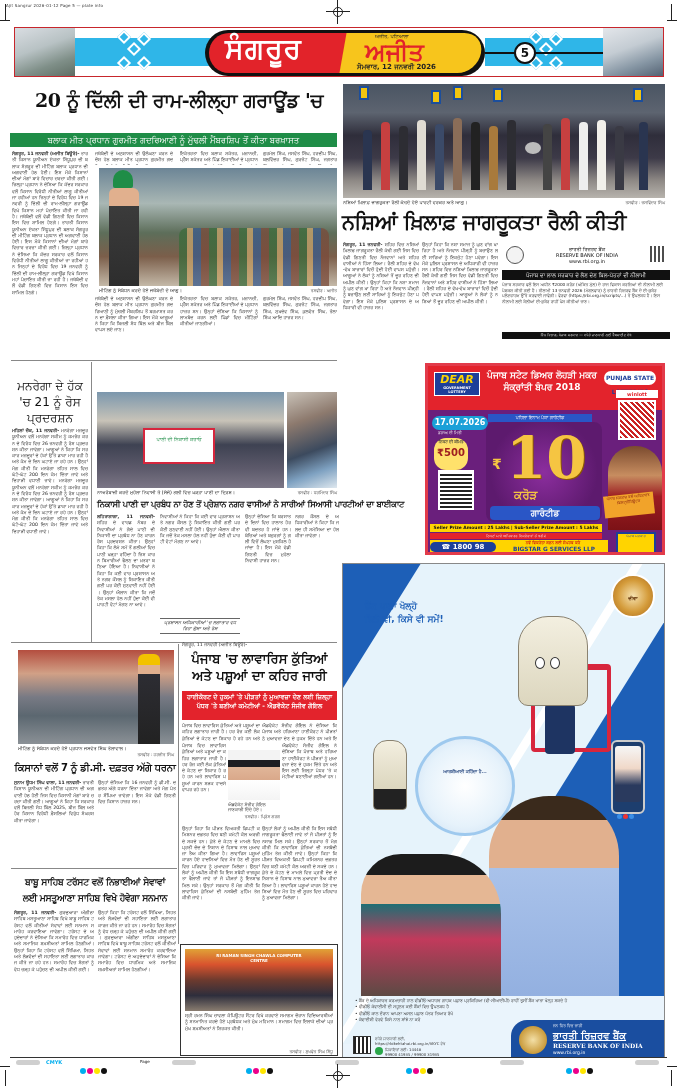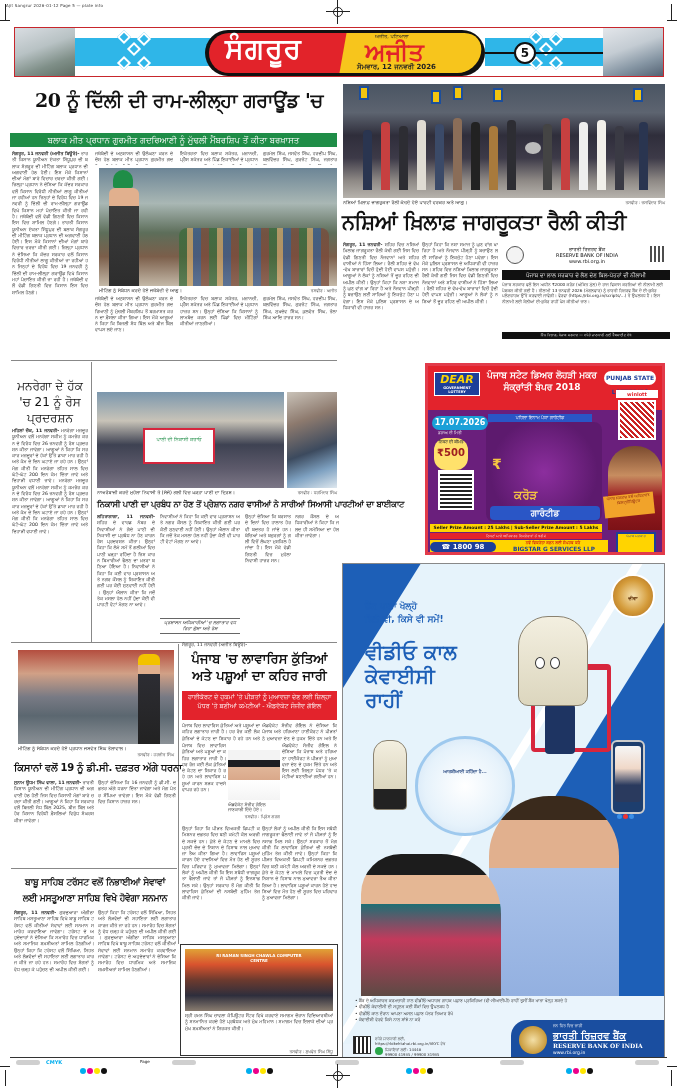--- a/index.html
+++ b/index.html
@@ -250,21 +250,21 @@
 <div class="abs col" style="left:245px;top:514px;width:46px;height:123px;">ਉਨ੍ਹਾਂ ਦੱਸਿਆ ਕਿ ਬਰਸਾਤ ਦੇ ਦਿਨਾਂ ਵਿਚ ਹਾਲਾਤ ਹੋਰ ਵੀ ਬਦਤਰ ਹੋ ਜਾਂਦੇ ਹਨ। ਬੱਚਿਆਂ ਅਤੇ ਬਜ਼ੁਰਗਾਂ ਨੂੰ ਗਲੀ ਵਿਚੋਂ ਲੰਘਣਾ ਮੁਸ਼ਕਿਲ ਹੋ ਜਾਂਦਾ ਹੈ। ਇਸ ਮੌਕੇ ਵੱਡੀ ਗਿਣਤੀ ਵਿਚ ਮੁਹੱਲਾ ਨਿਵਾਸੀ ਹਾਜ਼ਰ ਸਨ।</div>
 <div class="abs col" style="left:295px;top:514px;width:44px;height:50px;">ਨਗਰ ਕੌਂਸਲ ਦੇ ਅਧਿਕਾਰੀਆਂ ਨੇ ਕਿਹਾ ਕਿ ਜਲਦ ਹੀ ਸਮੱਸਿਆ ਦਾ ਹੱਲ ਕੀਤਾ ਜਾਵੇਗਾ।</div>
 
 <div class="abs rule-h" style="left:11px;top:642px;width:326px;"></div>
 
 <div class="abs col" style="left:182px;top:642px;width:155px;height:6px;white-space:nowrap;">ਸੰਗਰੂਰ, 11 ਜਨਵਰੀ (ਅਜੀਤ ਬਿਊਰੋ)-</div>
 <div class="abs sub-head" style="left:182px;top:650px;width:155px;font-size:13px;line-height:17px;font-weight:bold;">
   <div>ਪੰਜਾਬ 'ਚ ਲਾਵਾਰਿਸ ਕੁੱਤਿਆਂ</div>
   <div>ਅਤੇ ਪਸ਼ੂਆਂ ਦਾ ਕਹਿਰ ਜਾਰੀ</div>
 </div>
-<div class="abs" style="left:182px;top:691px;width:155px;height:29px;background:#e3232c;color:#fff;font-size:6.4px;line-height:9px;text-align:center;font-weight:normal;padding:2px 3px;overflow:hidden;">ਹਾਈਕੋਰਟ ਦੇ ਹੁਕਮਾਂ 'ਤੇ ਪੀੜਤਾਂ ਨੂੰ ਮੁਆਵਜ਼ਾ ਦੇਣ ਲਈ ਜ਼ਿਲ੍ਹਾ ਪੱਧਰ 'ਤੇ ਬਣੀਆਂ ਕਮੇਟੀਆਂ - ਐਡਵੋਕੇਟ ਸੰਜੀਵ ਗੋਇਲ</div>
+<div class="abs" style="left:182px;top:691px;width:155px;height:29px;background:#e3232c;color:#fff;font-size:6.4px;line-height:9px;text-align:center;font-weight:bold;padding:2px 3px;overflow:hidden;">ਹਾਈਕੋਰਟ ਦੇ ਹੁਕਮਾਂ 'ਤੇ ਪੀੜਤਾਂ ਨੂੰ ਮੁਆਵਜ਼ਾ ਦੇਣ ਲਈ ਜ਼ਿਲ੍ਹਾ ਪੱਧਰ 'ਤੇ ਬਣੀਆਂ ਕਮੇਟੀਆਂ - ਐਡਵੋਕੇਟ ਸੰਜੀਵ ਗੋਇਲ</div>
 
 <div class="abs col" style="left:182px;top:723px;width:78px;height:18px;">ਪੰਜਾਬ ਵਿਚ ਲਾਵਾਰਿਸ ਕੁੱਤਿਆਂ ਅਤੇ ਪਸ਼ੂਆਂ ਦਾ ਕਹਿਰ ਲਗਾਤਾਰ ਜਾਰੀ ਹੈ। ਹਰ ਰੋਜ਼ ਕਈ ਲੋਕ ਕੁੱਤਿਆਂ ਦੇ ਕੱਟਣ ਦਾ ਸ਼ਿਕਾਰ ਹੋ ਰਹੇ ਹਨ ਅਤੇ ਲਾਵਾਰਿਸ ਪਸ਼ੂਆਂ ਕਾਰਨ ਸੜਕ ਹਾਦਸੇ ਵਾਪਰ ਰਹੇ ਹਨ।</div>
 <div class="abs col" style="left:262px;top:723px;width:75px;height:18px;">ਐਡਵੋਕੇਟ ਸੰਜੀਵ ਗੋਇਲ ਨੇ ਦੱਸਿਆ ਕਿ ਪੰਜਾਬ ਅਤੇ ਹਰਿਆਣਾ ਹਾਈਕੋਰਟ ਨੇ ਪੀੜਤਾਂ ਨੂੰ ਮੁਆਵਜ਼ਾ ਦੇਣ ਦੇ ਹੁਕਮ ਦਿੱਤੇ ਹਨ ਅਤੇ ਇਸ ਲਈ ਜ਼ਿਲ੍ਹਾ ਪੱਧਰ 'ਤੇ ਕਮੇਟੀਆਂ ਬਣਾਈਆਂ ਗਈਆਂ ਹਨ।</div>
 <div class="abs col" style="left:182px;top:743px;width:44px;height:78px;">ਪੰਜਾਬ ਵਿਚ ਲਾਵਾਰਿਸ ਕੁੱਤਿਆਂ ਅਤੇ ਪਸ਼ੂਆਂ ਦਾ ਕਹਿਰ ਲਗਾਤਾਰ ਜਾਰੀ ਹੈ। ਹਰ ਰੋਜ਼ ਕਈ ਲੋਕ ਕੁੱਤਿਆਂ ਦੇ ਕੱਟਣ ਦਾ ਸ਼ਿਕਾਰ ਹੋ ਰਹੇ ਹਨ ਅਤੇ ਲਾਵਾਰਿਸ ਪਸ਼ੂਆਂ ਕਾਰਨ ਸੜਕ ਹਾਦਸੇ ਵਾਪਰ ਰਹੇ ਹਨ।</div>
 <div class="abs photo photo-gradient-portrait" style="left:228px;top:750px;width:52px;height:50px;"></div>
 <div class="abs caption" style="left:228px;top:802px;width:52px;white-space:normal;font-size:4.4px;line-height:5.4px;">ਐਡਵੋਕੇਟ ਸੰਜੀਵ ਗੋਇਲ ਜਾਣਕਾਰੀ ਦਿੰਦੇ ਹੋਏ।</div>
 <div class="abs credit" style="left:228px;top:814px;width:52px;">ਤਸਵੀਰ : ਪ੍ਰਿੰਸ ਗਰਗ</div>
 <div class="abs col" style="left:282px;top:743px;width:55px;height:78px;">ਐਡਵੋਕੇਟ ਸੰਜੀਵ ਗੋਇਲ ਨੇ ਦੱਸਿਆ ਕਿ ਪੰਜਾਬ ਅਤੇ ਹਰਿਆਣਾ ਹਾਈਕੋਰਟ ਨੇ ਪੀੜਤਾਂ ਨੂੰ ਮੁਆਵਜ਼ਾ ਦੇਣ ਦੇ ਹੁਕਮ ਦਿੱਤੇ ਹਨ ਅਤੇ ਇਸ ਲਈ ਜ਼ਿਲ੍ਹਾ ਪੱਧਰ 'ਤੇ ਕਮੇਟੀਆਂ ਬਣਾਈਆਂ ਗਈਆਂ ਹਨ।</div>
 <div class="abs col" style="left:182px;top:826px;width:78px;height:115px;">
   <span>ਉਨ੍ਹਾਂ ਕਿਹਾ ਕਿ ਪੀੜਤ ਵਿਅਕਤੀ ਡਿਪਟੀ ਕਮਿਸ਼ਨਰ ਦਫ਼ਤਰ ਵਿਚ ਬਣੀ ਕਮੇਟੀ ਕੋਲ ਅਰਜ਼ੀ ਦੇ ਸਕਦੇ ਹਨ। ਕੁੱਤੇ ਦੇ ਕੱਟਣ ਦੇ ਮਾਮਲੇ ਵਿਚ ਪ੍ਰਤੀ ਦੰਦ ਦੇ ਨਿਸ਼ਾਨ ਦੇ ਹਿਸਾਬ ਨਾਲ ਮੁਆਵਜ਼ਾ ਤੈਅ ਕੀਤਾ ਗਿਆ ਹੈ। ਲਾਵਾਰਿਸ ਪਸ਼ੂਆਂ ਕਾਰਨ ਹੋਏ ਹਾਦਸਿਆਂ ਵਿਚ ਮੌਤ ਹੋਣ ਦੀ ਸੂਰਤ ਵਿਚ ਪਰਿਵਾਰ ਨੂੰ ਮੁਆਵਜ਼ਾ ਮਿਲੇਗਾ।</span>
@@ -274,21 +274,21 @@
   <span>ਉਨ੍ਹਾਂ ਲੋਕਾਂ ਨੂੰ ਅਪੀਲ ਕੀਤੀ ਕਿ ਇਸ ਸਬੰਧੀ ਜਾਗਰੂਕਤਾ ਫੈਲਾਈ ਜਾਵੇ ਤਾਂ ਜੋ ਪੀੜਤਾਂ ਨੂੰ ਇਨਸਾਫ਼ ਮਿਲ ਸਕੇ। ਉਨ੍ਹਾਂ ਸਰਕਾਰ ਤੋਂ ਮੰਗ ਕੀਤੀ ਕਿ ਲਾਵਾਰਿਸ ਕੁੱਤਿਆਂ ਦੀ ਨਸਬੰਦੀ ਮੁਹਿੰਮ ਤੇਜ਼ ਕੀਤੀ ਜਾਵੇ।</span>
   <span>ਉਨ੍ਹਾਂ ਕਿਹਾ ਕਿ ਪੀੜਤ ਵਿਅਕਤੀ ਡਿਪਟੀ ਕਮਿਸ਼ਨਰ ਦਫ਼ਤਰ ਵਿਚ ਬਣੀ ਕਮੇਟੀ ਕੋਲ ਅਰਜ਼ੀ ਦੇ ਸਕਦੇ ਹਨ। ਕੁੱਤੇ ਦੇ ਕੱਟਣ ਦੇ ਮਾਮਲੇ ਵਿਚ ਪ੍ਰਤੀ ਦੰਦ ਦੇ ਨਿਸ਼ਾਨ ਦੇ ਹਿਸਾਬ ਨਾਲ ਮੁਆਵਜ਼ਾ ਤੈਅ ਕੀਤਾ ਗਿਆ ਹੈ। ਲਾਵਾਰਿਸ ਪਸ਼ੂਆਂ ਕਾਰਨ ਹੋਏ ਹਾਦਸਿਆਂ ਵਿਚ ਮੌਤ ਹੋਣ ਦੀ ਸੂਰਤ ਵਿਚ ਪਰਿਵਾਰ ਨੂੰ ਮੁਆਵਜ਼ਾ ਮਿਲੇਗਾ।</span>
 </div>
 <div class="abs rule-v" style="left:178px;top:644px;height:300px;"></div>
 
 <div class="abs photo photo-gradient-sit" style="left:18px;top:650px;width:156px;height:94px;">
   <div class="abs" style="left:120px;top:4px;width:22px;height:90px;background:linear-gradient(180deg,#f3c200 0%,#f3c200 12%,#e1b08e 12%,#e1b08e 22%,#2d2d33 22%,#222 100%);border-radius:6px 6px 0 0;"></div>
 </div>
 <div class="abs caption" style="left:18px;top:746px;width:156px;white-space:normal;font-size:4.8px;line-height:6px;">ਮੀਟਿੰਗ ਨੂੰ ਸੰਬੋਧਨ ਕਰਦੇ ਹੋਏ ਪ੍ਰਧਾਨ ਜਸਵੰਤ ਸਿੰਘ ਤੋਲਾਵਾਲ।</div>
 <div class="abs credit" style="left:110px;top:752px;width:64px;">ਤਸਵੀਰ : ਹਰਜੀਤ ਸਿੰਘ</div>
-<div class="abs sub-head" style="left:14px;top:762px;width:162px;font-size:10px;font-weight:bold;white-space:nowrap;letter-spacing:-0.3px;">ਕਿਸਾਨਾਂ ਵਲੋਂ 19 ਨੂੰ ਡੀ.ਸੀ. ਦਫ਼ਤਰ ਅੱਗੇ ਧਰਨਾ</div>
+<div class="abs sub-head" style="left:14px;top:762px;width:162px;font-size:10px;font-weight:bold;white-space:nowrap;letter-spacing:-0.3px;">ਕਿਸਾਨਾਂ ਵਲੋਂ 7 ਨੂੰ ਡੀ.ਸੀ. ਦਫ਼ਤਰ ਅੱਗੇ ਧਰਨਾ</div>
 <div class="abs col" style="left:14px;top:780px;width:80px;height:84px;">
   <span class="dateline">ਸੁਨਾਮ ਊਧਮ ਸਿੰਘ ਵਾਲਾ, 11 ਜਨਵਰੀ-</span>
   <span>ਭਾਰਤੀ ਕਿਸਾਨ ਯੂਨੀਅਨ ਦੀ ਮੀਟਿੰਗ ਪ੍ਰਧਾਨ ਦੀ ਅਗਵਾਈ ਹੇਠ ਹੋਈ ਜਿਸ ਵਿਚ ਕਿਸਾਨੀ ਮੰਗਾਂ ਬਾਰੇ ਚਰਚਾ ਕੀਤੀ ਗਈ। ਆਗੂਆਂ ਨੇ ਕਿਹਾ ਕਿ ਸਰਕਾਰ ਵਲੋਂ ਬਿਜਲੀ ਸੋਧ ਬਿੱਲ 2025, ਬੀਜ ਬਿੱਲ ਅਤੇ ਹੋਰ ਕਿਸਾਨ ਵਿਰੋਧੀ ਫ਼ੈਸਲਿਆਂ ਵਿਰੁੱਧ ਸੰਘਰਸ਼ ਕੀਤਾ ਜਾਵੇਗਾ।</span>
 </div>
 <div class="abs col" style="left:98px;top:780px;width:78px;height:72px;">ਉਨ੍ਹਾਂ ਦੱਸਿਆ ਕਿ 16 ਜਨਵਰੀ ਨੂੰ ਡੀ.ਸੀ. ਦਫ਼ਤਰ ਅੱਗੇ ਧਰਨਾ ਦਿੱਤਾ ਜਾਵੇਗਾ ਅਤੇ ਮੰਗ ਪੱਤਰ ਸੌਂਪਿਆ ਜਾਵੇਗਾ। ਇਸ ਮੌਕੇ ਵੱਡੀ ਗਿਣਤੀ ਵਿਚ ਕਿਸਾਨ ਹਾਜ਼ਰ ਸਨ।</div>
 <div class="abs rule-h" style="left:11px;top:868px;width:166px;"></div>
 
 <div class="abs sub-head" style="left:12px;top:874px;width:166px;font-size:9.2px;line-height:16px;font-weight:bold;white-space:nowrap;letter-spacing:-0.3px;">
   <div>ਬਾਬੂ ਸਾਹਿਬ ਟਰੱਸਟ ਵਲੋਂ ਨਿਭਾਈਆਂ ਸੇਵਾਵਾਂ</div>
   <div>ਲਈ ਮਸਤੂਆਣਾ ਸਾਹਿਬ ਵਿਖੇ ਹੋਵੇਗਾ ਸਨਮਾਨ</div>
@@ -374,45 +374,41 @@
   <div class="abs lotto-sub">ਪਹਿਲਾ ਇਨਾਮ ਪੱਕਾ ਗਾਰੰਟੀਡ</div>
   <div class="abs lotto-date">17.07.2026</div>
   <div class="abs" style="left:10px;top:64px;font-size:4px;color:#fff;">ਡਰਾਅ ਦੀ ਮਿਤੀ</div>
   <div class="abs lotto-price">
     <small>ਟਿਕਟ ਦੀ ਕੀਮਤ</small>
     <span>₹500</span>
   </div>
   <div class="abs lotto-qr"></div>
   <div class="abs lotto-starburst"></div>
   <div class="abs" style="left:64px;top:90px;font-size:14px;font-weight:bold;color:#f5c542;">₹</div>
+  <div class="abs lotto-10">10</div>
   <div class="abs lotto-crore">ਕਰੋੜ</div>
   <div class="abs lotto-guarantee">ਗਾਰੰਟੀਡ</div>
   <div class="abs lotto-man"></div>
   <div class="abs lotto-note">ਪੰਜਾਬ ਸਰਕਾਰ ਵਲੋਂ ਅਧਿਕਾਰਤ ਡਿਸਟ੍ਰੀਬਿਊਟਰ</div>
   <div class="abs lotto-prize">Seller Prize Amount : 25 Lakhs | Sub-Seller Prize Amount : 5 Lakhs</div>
   <div class="abs lotto-info">ਟਿਕਟਾਂ ਸਾਰੇ ਅਧਿਕਾਰਤ ਵਿਕਰੇਤਾਵਾਂ ਤੋਂ ਖਰੀਦੋ</div>
   <div class="abs lotto-bottom"></div>
   <div class="abs lotto-call"><span>☎ </span><span>1800 98 97976</span></div>
   <div class="abs lotto-tag">ਨਵੇਂ ਵਿਕਰੇਤਾ ਬਣਨ ਲਈ ਸੰਪਰਕ ਕਰੋ</div>
   <div class="abs lotto-company">BIGSTAR G SERVICES LLP</div>
   <div class="abs lotto-badge">ਪੰਜਾਬ ਸਰਕਾਰ</div>
 </div>
 
 <div class="abs kyc">
   <div class="abs kyc-bg-blue"></div>
   <div class="abs kyc-light"></div>
   <div class="abs kyc-stripe"></div>
   <div class="abs kyc-line1">
     <div>ਬੈਂਕ ਖਾਤਾ ਖੋਲ੍ਹੋ</div>
     <div>ਕਿਤੇ ਵੀ, ਕਿਸੇ ਵੀ ਸਮੇਂ!</div>
-  </div>
-  <div class="abs kyc-big">
-    <div>ਵੀਡੀਓ ਕਾਲ</div>
-    <div>ਕੇਵਾਈਸੀ</div>
-    <div>ਰਾਹੀਂ</div>
   </div>
   <div class="abs kyc-seal">ਦੀਵਾ</div>
   <div class="abs kyc-chair"></div>
   <div class="abs kyc-legs"></div>
   <div class="abs kyc-char"></div>
   <div class="abs kyc-char-eyes"><span></span><span></span></div>
   <div class="abs kyc-mini"></div>
   <div class="abs kyc-badge-ring"></div>
   <div class="abs kyc-badge-top">ਆਰਬੀਆਈ ਕਹਿੰਦਾ ਹੈ...</div>
   <div class="abs kyc-phone">

